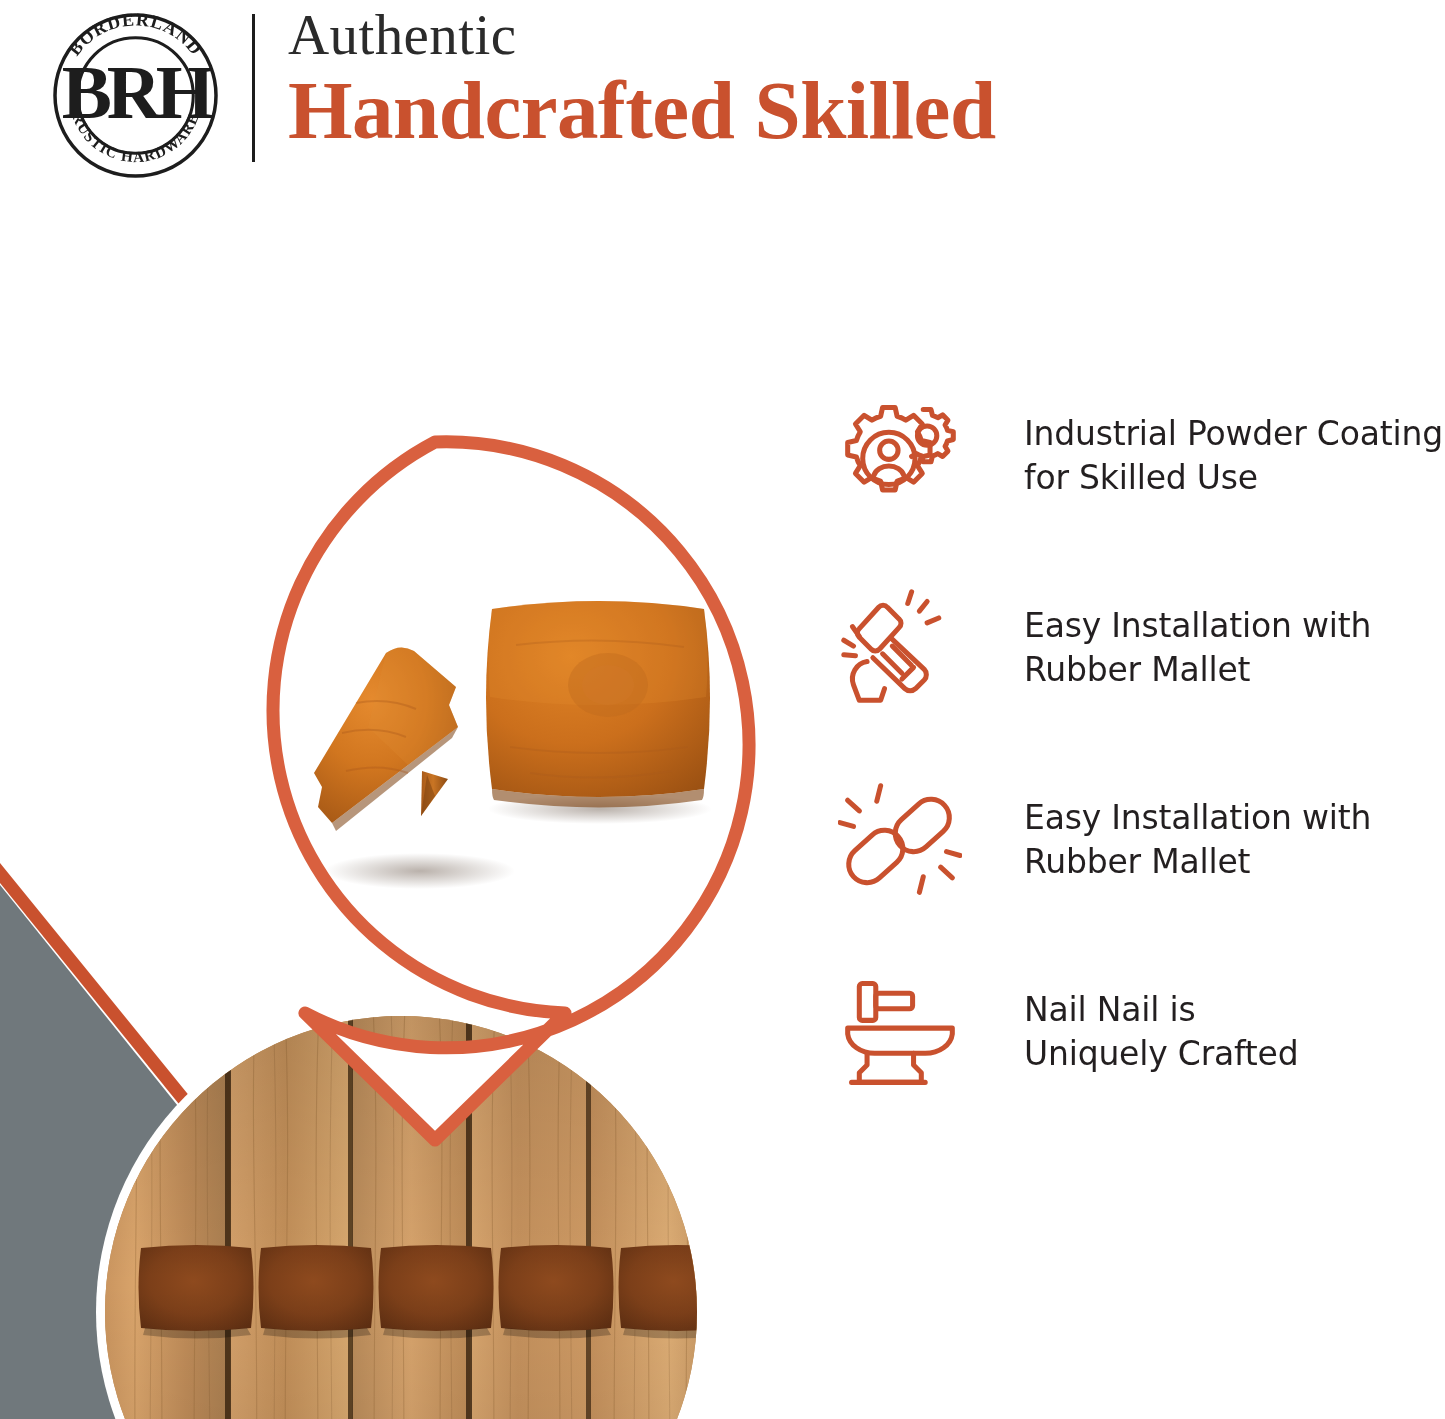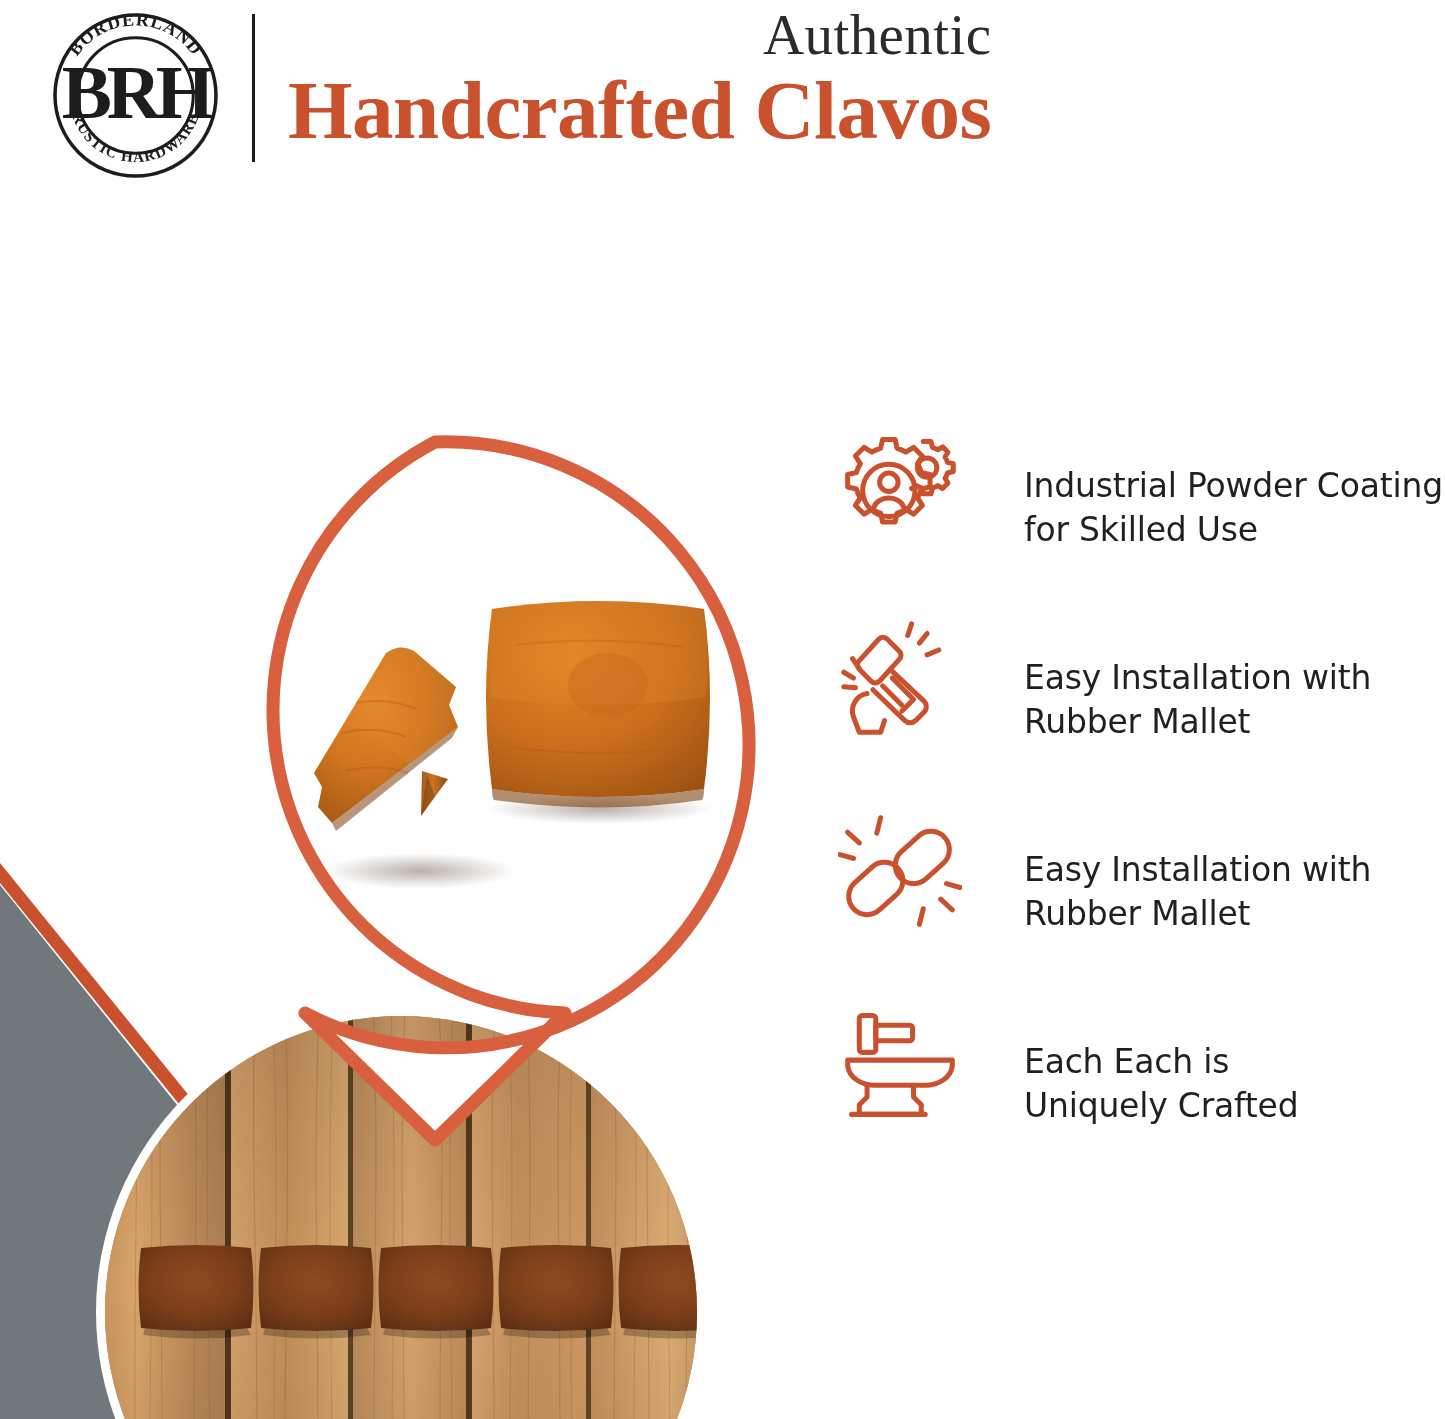--- a/index.html
+++ b/index.html
@@ -7,21 +7,21 @@
     width:1445px;height:1419px;position:relative;overflow:hidden;
     font-family:"Liberation Sans", sans-serif;
     -webkit-font-smoothing:antialiased;
   }
   .stage{position:absolute;inset:0;width:1445px;height:1419px;background:#ffffff;}
 
   
   .header{position:absolute;left:0;top:0;width:1445px;height:190px;}
   .logo{position:absolute;left:48px;top:8px;width:175px;height:175px;}
   .divider{position:absolute;left:252px;top:14px;width:3px;height:148px;background:#1d1d1d;}
-  .title-block{position:absolute;left:288px;top:4px;text-align:right;}
+  .title-block{position:absolute;left:288px;top:4px;}
   .title-sub{
     font-family:"Liberation Serif", serif;
     font-size:57px;line-height:62px;color:#2b2b2b;letter-spacing:.4px;
     font-weight:400;
   }
   .title-main{
     font-family:"Liberation Serif", serif;
     font-weight:700;font-size:83px;line-height:88px;letter-spacing:-0.5px;
     color:#C9512E;white-space:nowrap;
     transform:scaleX(1.0);transform-origin:left center;
@@ -43,21 +43,21 @@
   .door-img{position:absolute;inset:0;}
 
   
   .callout{position:absolute;left:110px;top:232px;width:650px;height:790px;}
   .callout-inner{
     position:absolute;left:170px;top:135px;width:455px;height:420px;
   }
 
   
   .features{position:absolute;left:836px;top:360px;width:609px;}
-  .feature{display:flex;align-items:flex-end;height:192px;}
+  .feature{display:flex;align-items:center;height:192px;}
   .feature-icon{
     width:128px;min-width:128px;height:128px;
     display:flex;align-items:center;justify-content:center;
   }
   .feature-text{
     margin-left:60px;
     font-family:"DejaVu Sans", sans-serif;
     font-size:33px;line-height:44px;color:#231f20;font-weight:400;
     letter-spacing:-0.2px;
   }
@@ -85,21 +85,21 @@
           <textPath href="#arcBot" startOffset="50%" side="right">RUSTIC HARDWARE</textPath>
         </text>
         <text x="100" y="126" font-family="Liberation Serif, serif" font-size="86" font-weight="700" fill="#1d1d1d" text-anchor="middle" letter-spacing="-6">BRH</text>
       </svg>
     </div>
 
     <div class="divider"></div>
 
     <div class="title-block">
       <div class="title-sub">Authentic</div>
-      <div class="title-main">Handcrafted Clavos</div>
+      <div class="title-main">Handcrafted Skilled</div>
     </div>
   </div>
 
   <div class="visual">
 
     <svg class="gray-band" viewBox="0 0 790 1229">
       <polygon points="0,695 430,1229 0,1229" fill="#70787C"></polygon>
       <polygon points="0,693 434,1229 452,1229 0,673" fill="#C9512E"></polygon>
       <polygon points="0,697 428,1229 0,1229" fill="#70787C"></polygon>
     </svg>
@@ -346,19 +346,19 @@
       <div class="feature-icon">
         <svg viewBox="0 0 128 128" width="124" height="124" fill="none" stroke="#C9512E" stroke-width="5.2" stroke-linejoin="round" stroke-linecap="round">
           <rect x="22" y="14" width="17" height="38" rx="3"></rect>
           <rect x="39" y="24" width="38" height="16" rx="3"></rect>
           <path d="M10,60 l108,0 l0,6 a28,22 0 0 1 -28,20 l-52,0 a28,22 0 0 1 -28,-20 Z"></path>
           <path d="M30,86 l0,12 l-8,8 l0,10 l64,0 l0,-10 l-8,-8 l0,-12"></path>
           <path d="M14,116 l76,0"></path>
         </svg>
       </div>
       <div class="feature-text">
-        <span>Each Each is</span>
+        <span>Nail Nail is</span>
         <span>Uniquely Crafted</span>
       </div>
     </div>
 
   </div>
 </div>
 
 </body></html>

